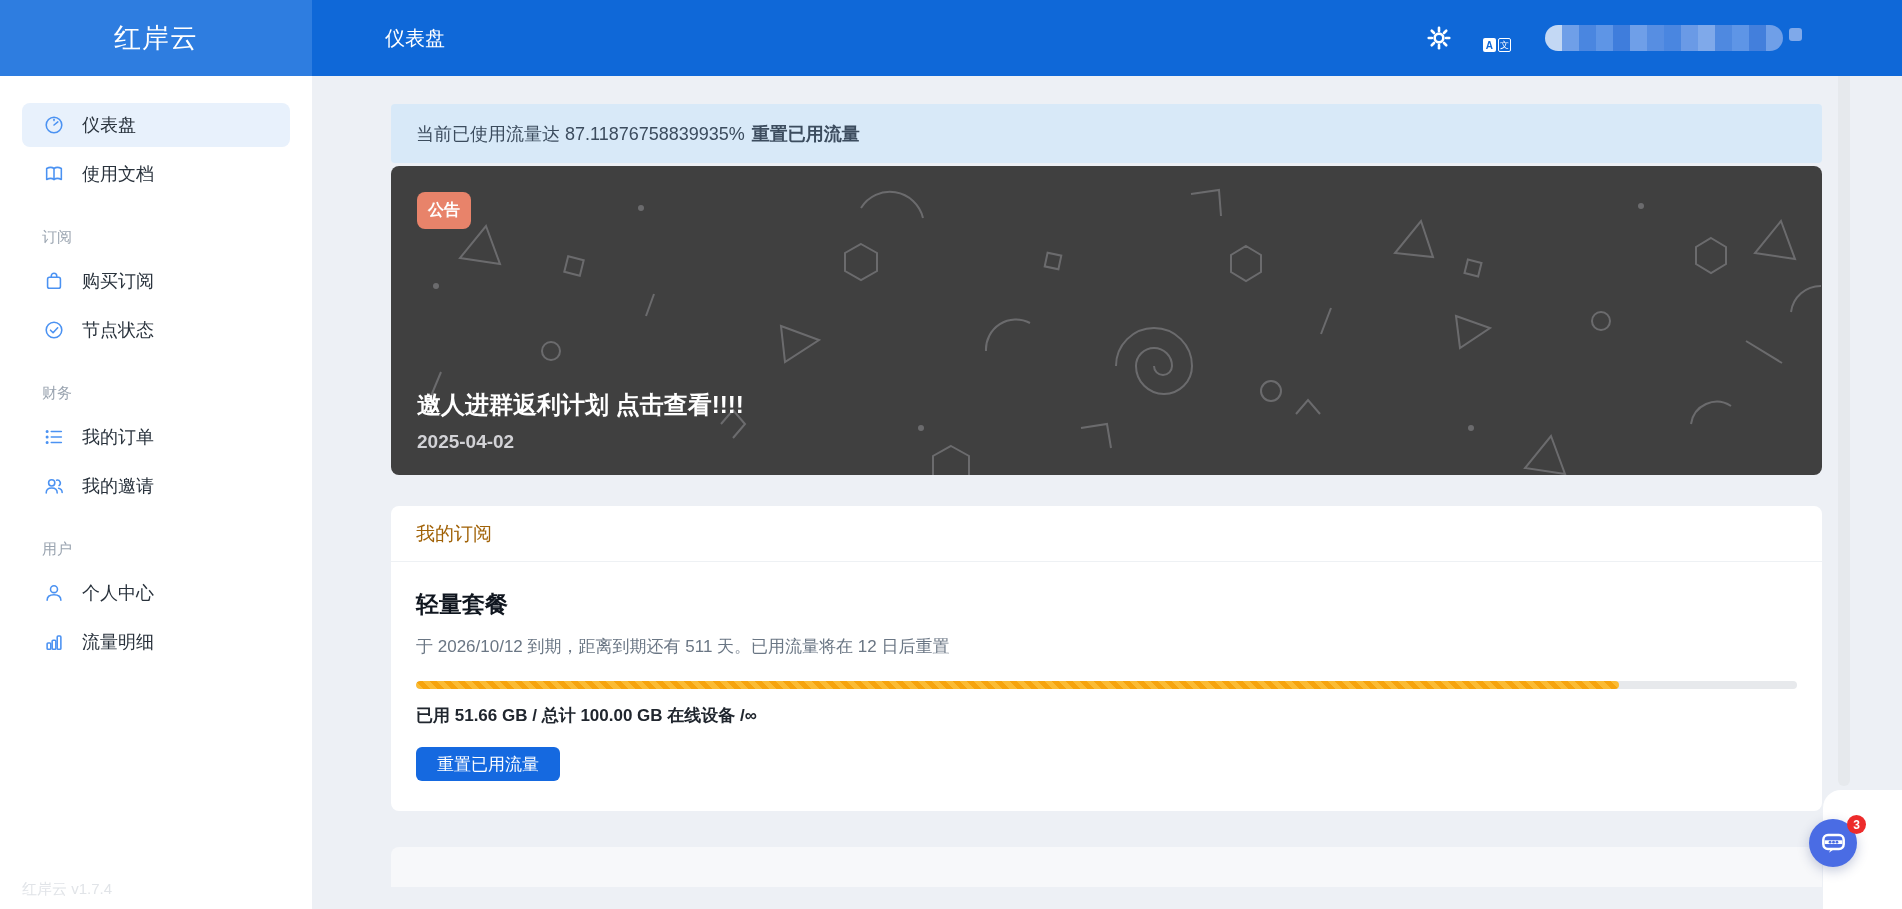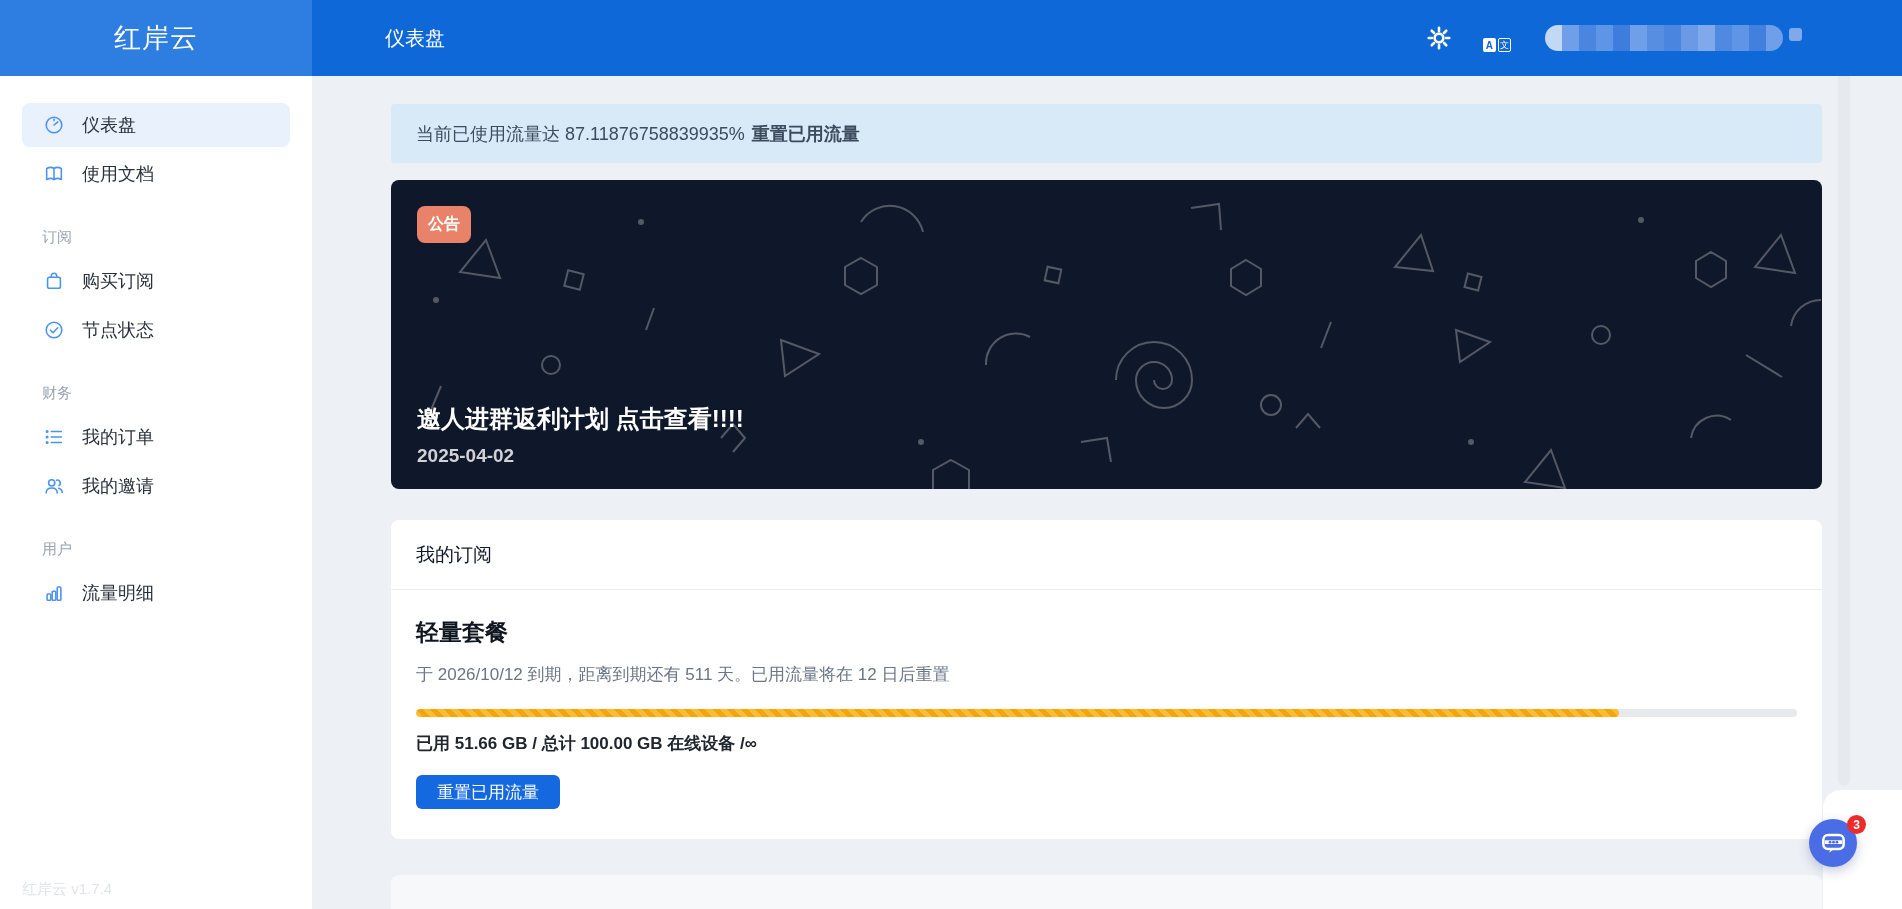--- a/index.html
+++ b/index.html
@@ -71,37 +71,37 @@
     padding:40px 80px 0 79px; overflow:hidden;
   }
   .alert {
     height:59px; background:#d8e9f8; border-radius:4px;
     display:flex; align-items:center; padding:0 25px;
     font-size:18px; color:#3c4c5e;
   }
   .alert-action { font-weight:700; margin-left:7px; cursor:pointer; }
 
   .announce {
-    margin-top:17px; height:309px; background:#0f172a; border-radius:8px;
+    margin-top:3px; height:309px; background:#404040; border-radius:8px;
     position:relative; overflow:hidden; cursor:pointer;
   }
   .announce-pattern { position:absolute; inset:0; opacity:.55; }
   .announce-pattern svg { stroke:#8f8f93; fill:none; stroke-width:2; }
   .announce-badge {
     position:absolute; top:26px; left:26px; background:#e8836a; color:#fff;
     font-size:16px; font-weight:700; padding:8px 11px; border-radius:8px;
   }
   .announce-text { position:absolute; left:26px; bottom:22px; }
   .announce-title { font-size:24px; font-weight:700; color:#fff; }
   .announce-date { margin-top:10px; font-size:19px; font-weight:700; color:#d2d2d6; }
 
   .card { margin-top:31px; background:#fff; border-radius:8px; }
   .card-header {
-    height:70px; display:flex; align-items:center; padding:0 25px;
-    border-bottom:1px solid #eef1f4; font-size:19px; color:#0f172a;
+    height:56px; display:flex; align-items:center; padding:0 25px;
+    border-bottom:1px solid #eef1f4; font-size:19px; color:#a16207;
   }
   .card-body { padding:27px 25px 30px; }
   .plan-name { font-size:23px; font-weight:700; color:#10161f; }
   .plan-desc { margin-top:15px; font-size:17px; color:#6a7684; }
   .progress-track { margin-top:23px; height:8px; border-radius:4px; background:#e7e9ec; overflow:hidden; }
   .progress-fill {
     height:100%; border-radius:4px;
     background:repeating-linear-gradient(45deg,#fbbb33 0 5px,#f6a40e 5px 10px);
   }
   .usage-line { margin-top:15px; font-size:17px; font-weight:700; color:#20262e; }
@@ -240,20 +240,29 @@
           <path d="M3.5 19.5c0-3.4 2.6-5.4 6-5.4s6 2 6 5.4"></path>
           <path d="M14.8 5.6a3.3 3.3 0 0 1 2.7 5.9"></path>
           <path d="M17 14.4c2.4.5 3.9 2.2 3.9 4.6"></path>
         </svg>
     </span>
     <span class="nav-label">我的邀请</span>
   </div>
 
   <div class="nav-section">用户</div>
 
+  <div class="nav-item">
+    <span class="nav-icon">
+      <svg width="22" height="22" viewBox="0 0 24 24">
+          <circle cx="12" cy="7.8" r="3.8"></circle>
+          <path d="M4.5 20c0-4 3.4-6 7.5-6s7.5 2 7.5 6"></path>
+        </svg>
+    </span>
+    <span class="nav-label">个人中心</span>
+  </div>
 
 
   <div class="nav-item">
     <span class="nav-icon">
       <svg width="22" height="22" viewBox="0 0 24 24">
           <rect x="4.5" y="13" width="4" height="7" rx="1"></rect>
           <rect x="10" y="10" width="4" height="10" rx="1"></rect>
           <rect x="15.5" y="5.5" width="4" height="14.5" rx="1"></rect>
         </svg>
     </span>

